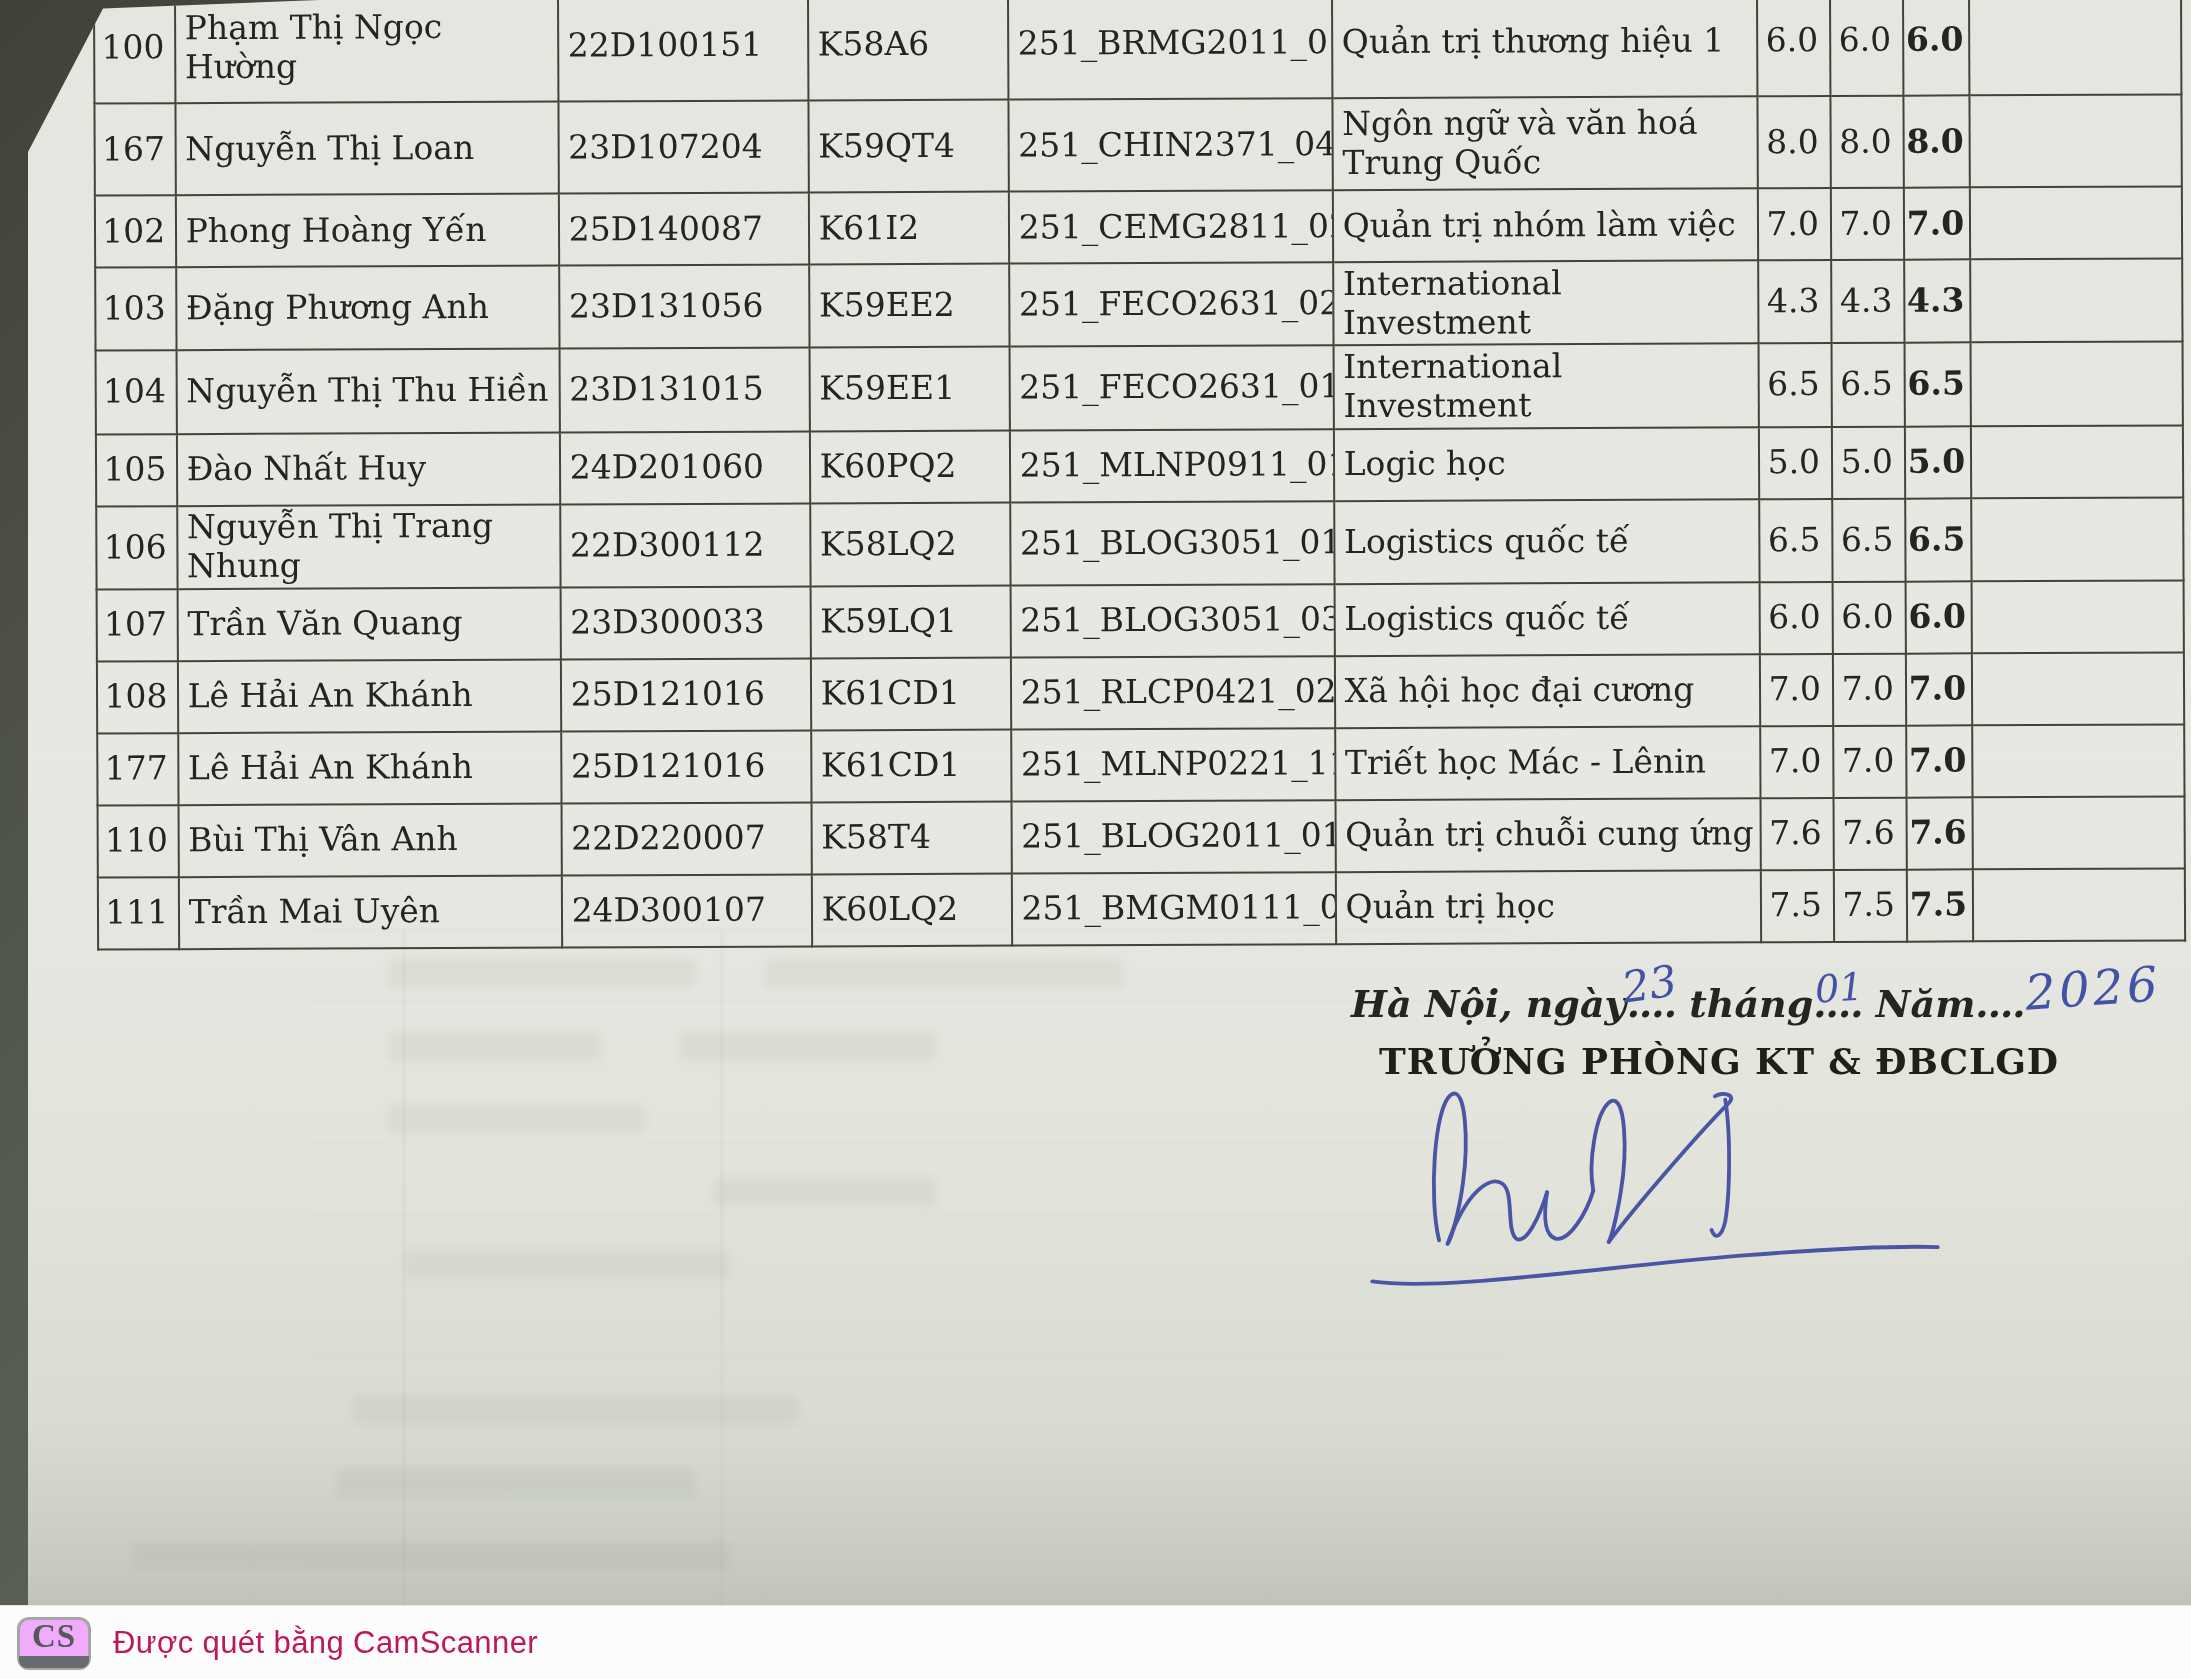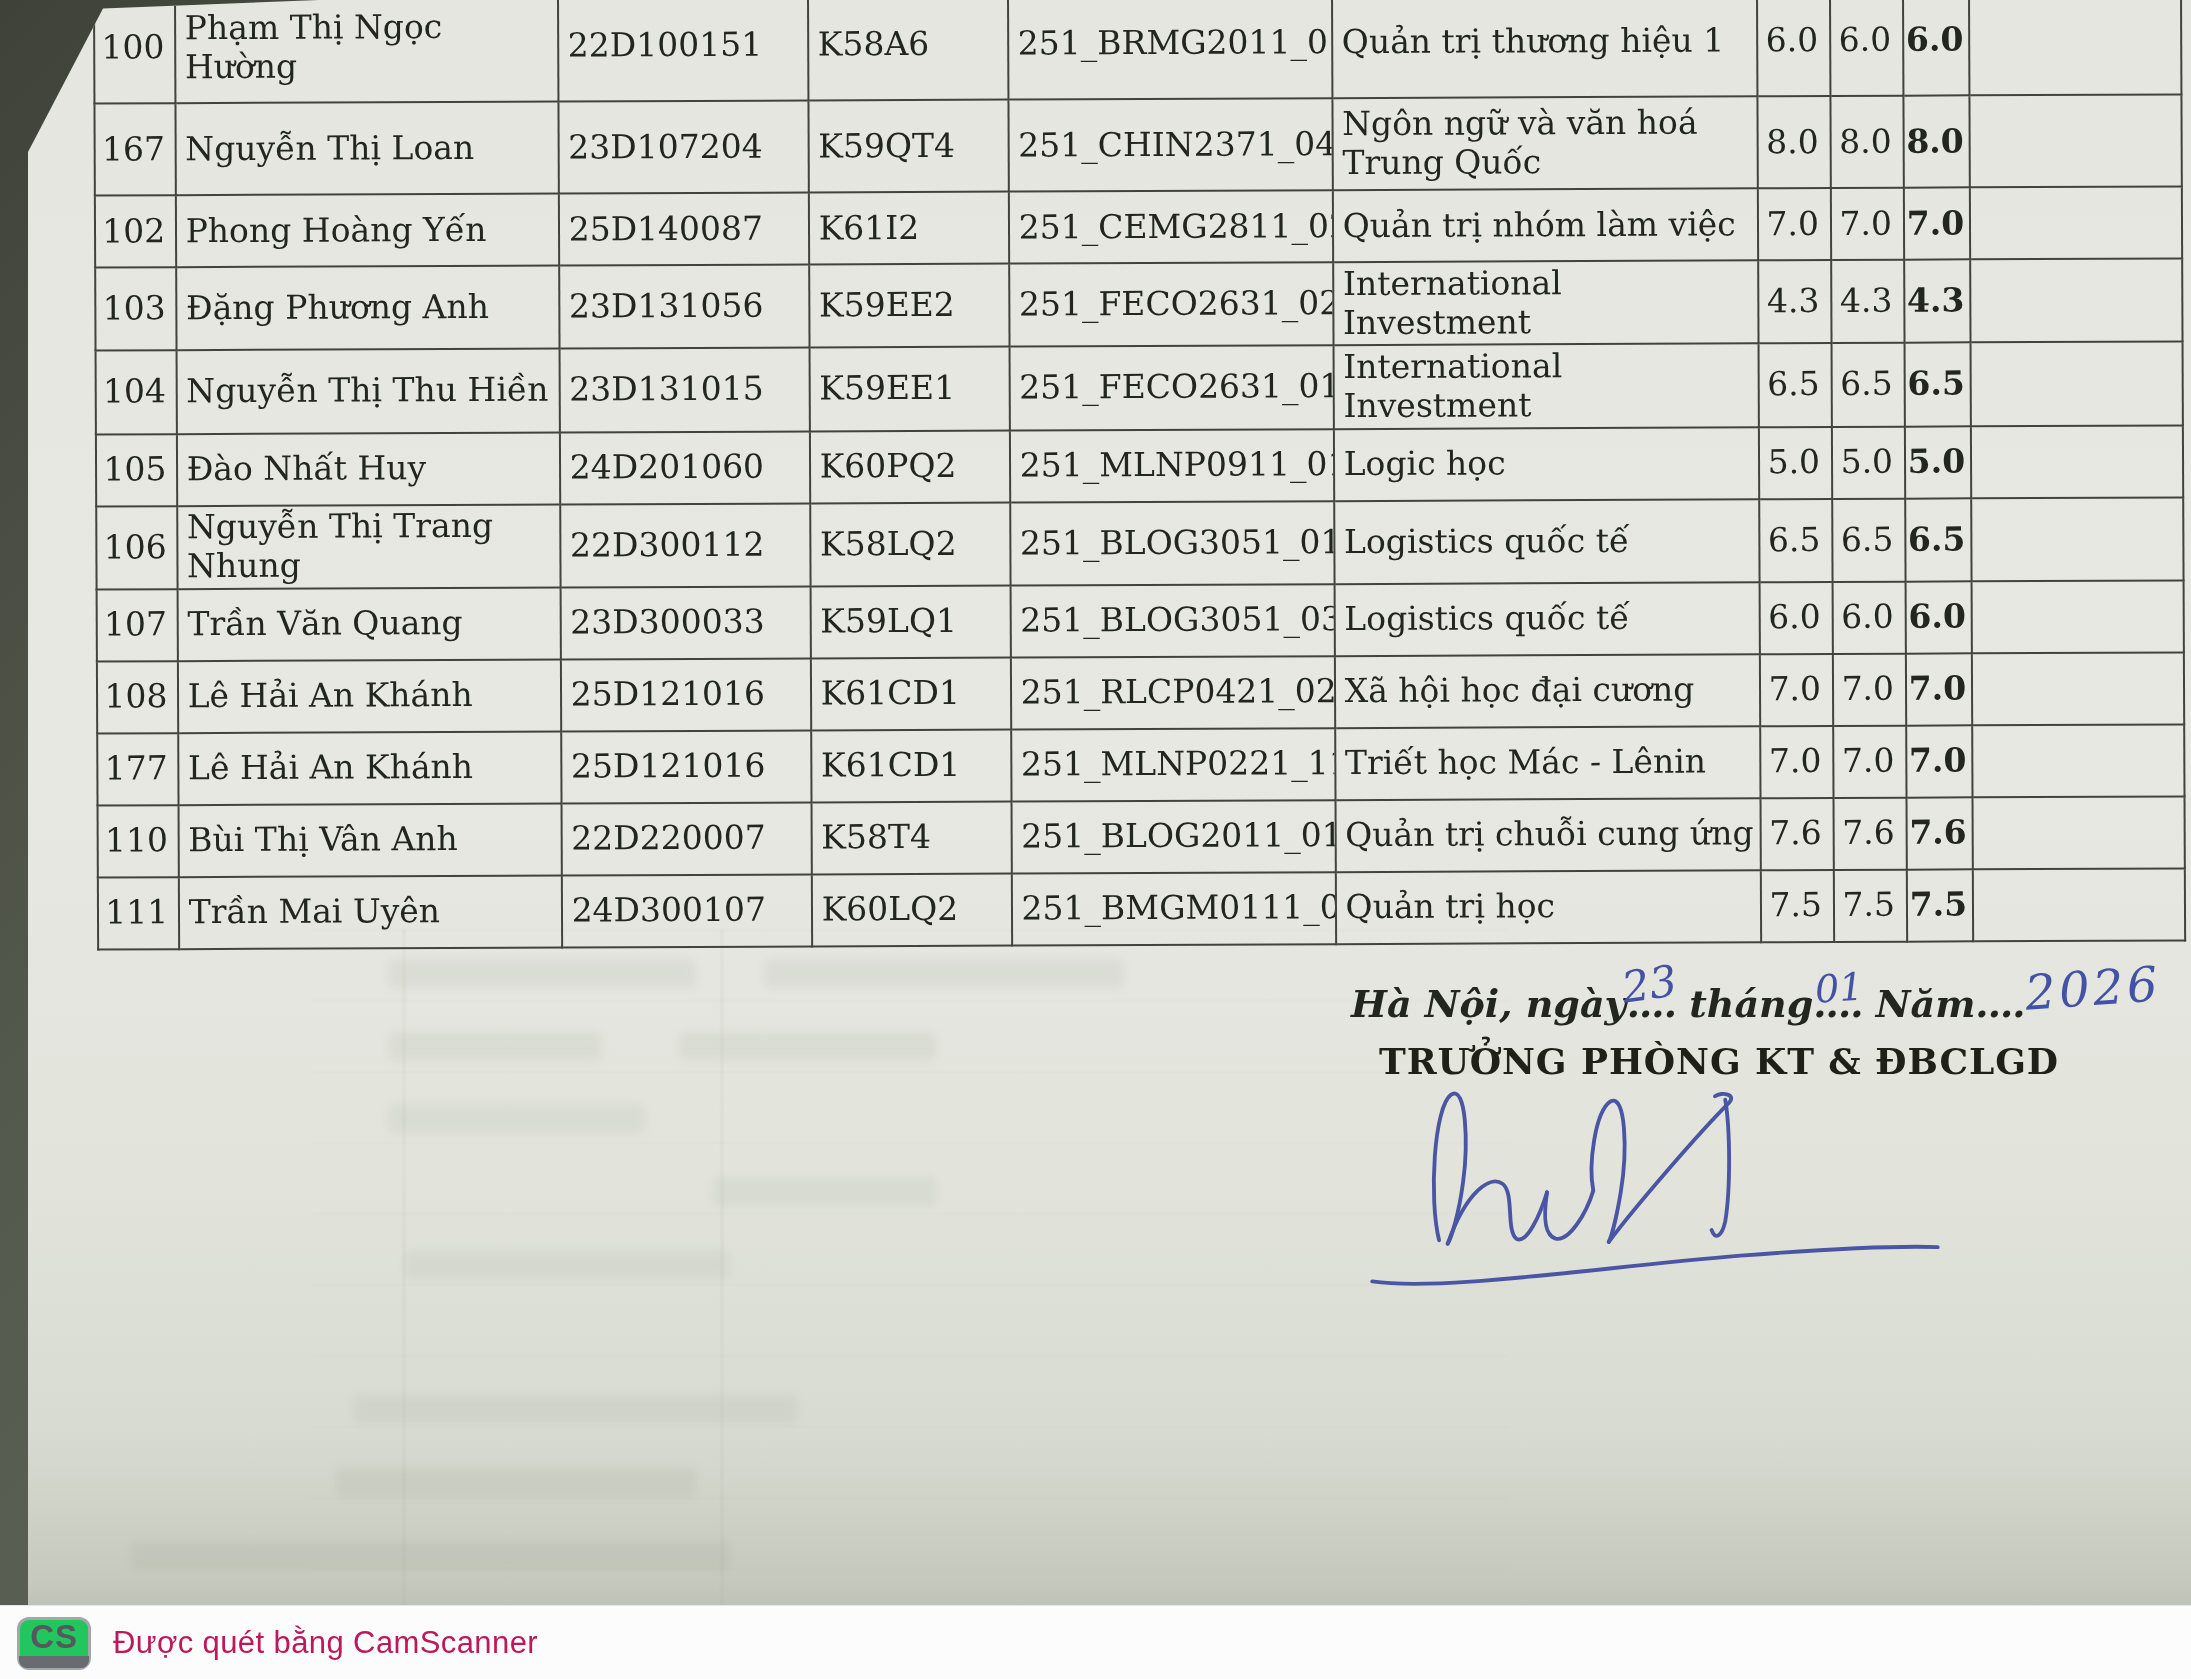--- a/index.html
+++ b/index.html
@@ -53,22 +53,22 @@
   .sig-title{margin-top:12px;text-align:center;font-weight:bold;font-size:36px;color:#1f2119;
              letter-spacing:0.9px;white-space:nowrap;}
   .sig-svg{position:absolute;left:1310px;top:1062px;}
   .signer{position:absolute;left:1335px;top:1342px;width:556px;text-align:center;
           font-weight:bold;font-size:37px;color:#20221b;white-space:nowrap;}
 
   
   .cam-bar{position:absolute;left:0;bottom:0;width:2192px;height:74px;background:#fcfcfc;
            border-top:0.9px solid #e6e6e6;display:flex;align-items:center;
            font-family:"Liberation Sans","DejaVu Sans",sans-serif;}
-  .cs-logo{position:relative;width:74px;height:53px;margin-left:17px;background:#22c55e;
-           border:3.4px solid #a5a6a8;border-radius:12px;box-sizing:border-box;}
+  .cs-logo{position:relative;width:74px;height:53px;margin-left:17px;background:#f0abfc;
+           border:3.4px solid #a5a6a8;border-radius:12px;box-sizing:border-box;font-family:Liberation Serif, serif;}
   .cs-text{position:absolute;left:0;right:0;top:-1.7px;text-align:center;
            font-size:33px;font-weight:bold;color:#55595d;letter-spacing:0.9px;}
   .cs-base{position:absolute;left:-0.9px;right:-0.9px;bottom:-1.7px;height:12px;background:#686c70;
            border-radius:0 0 7.7px 7.7px;}
   .cam-text{margin-left:22px;font-size:31px;color:#be185d;letter-spacing:0.4px;}
 </style>
 </head>
 <body>
 
 <div class="scan">

